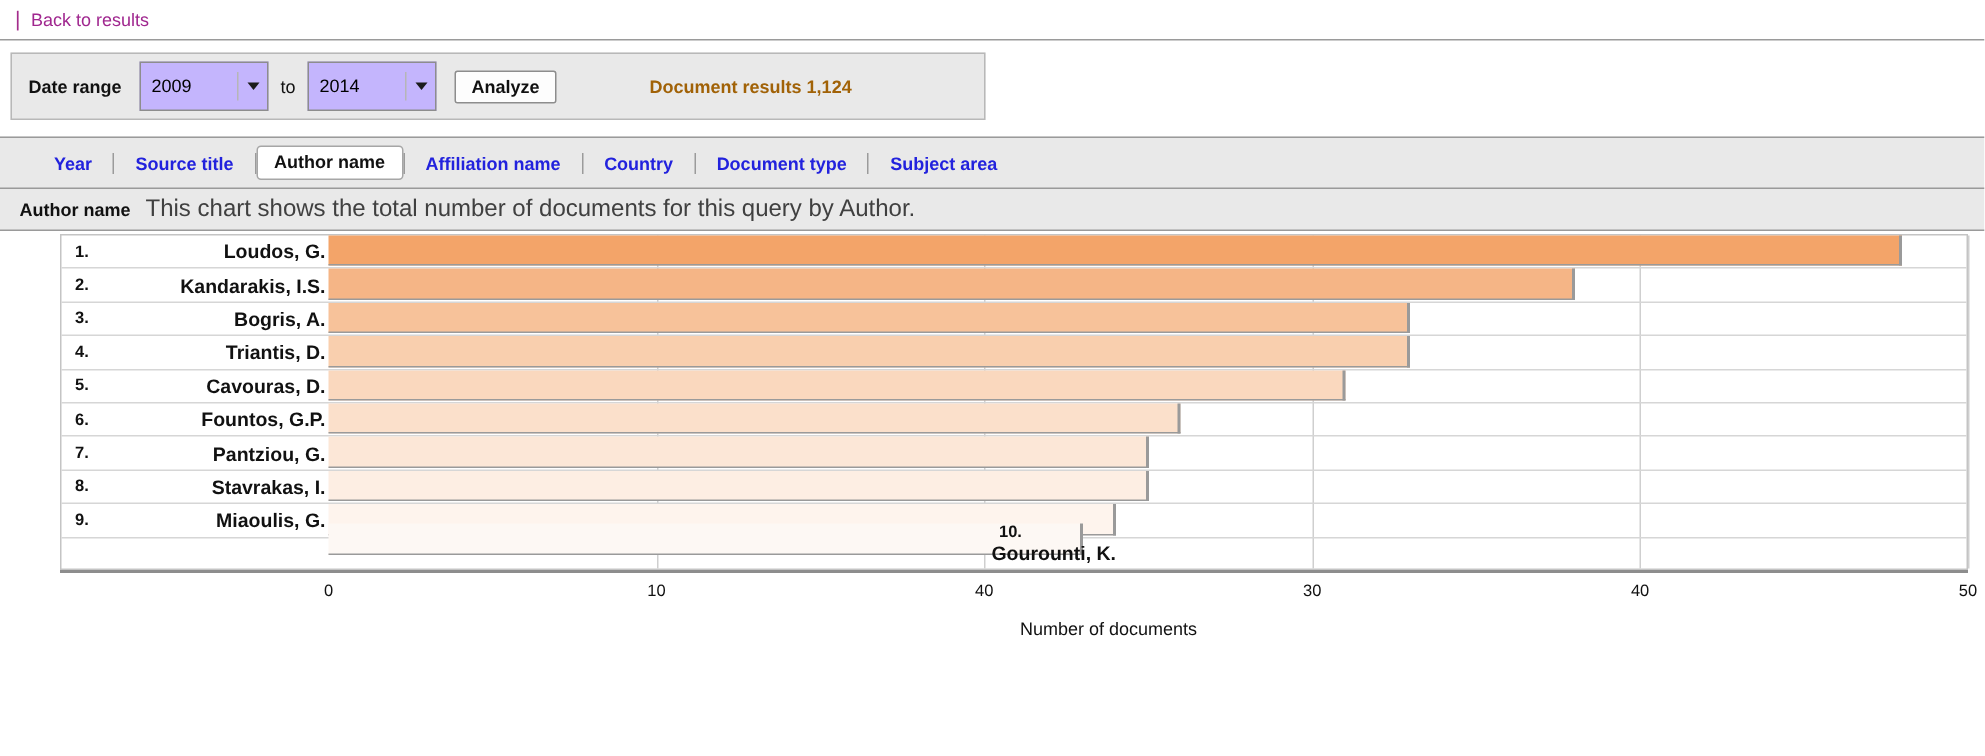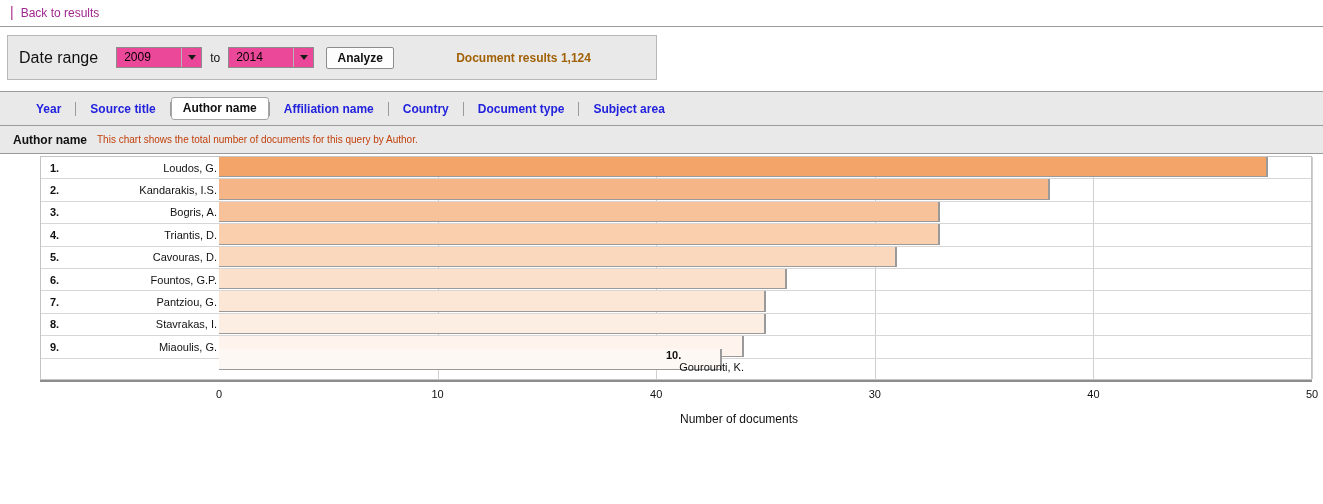--- a/index.html
+++ b/index.html
@@ -58,29 +58,29 @@
     width: 650px;
     height: 45px;
     box-sizing: border-box;
     background: #e9e9e9;
     border: 1px solid #b8b8b8;
     display: flex;
     align-items: center;
     padding-left: 11px;
   }
   .dr-label {
-    font-size: 16px;
-    font-weight: normal;
-    color: #111;
-    margin-right: 18px;
+    font-size: 12px;
+    font-weight: bold;
+    color: #111;
+    margin-right: 12px;
   }
   .select-box {
     width: 86px;
-    height: 21px;
-    background: #ec4899;
+    height: 33px;
+    background: #c4b5fd;
     border: 1px solid #8d8d8d;
     display: flex;
     align-items: center;
     box-sizing: border-box;
     cursor: pointer;
     position: relative;
   }
   .select-value {
     flex: 1;
     padding-left: 7px;
@@ -175,22 +175,22 @@
     align-items: center;
     padding-left: 13px;
   }
   .section-title {
     font-size: 12px;
     font-weight: bold;
     color: #111;
     margin-right: 10px;
   }
   .section-desc {
-    font-size: 10px;
-    color: #c2410c;
+    font-size: 16px;
+    color: #404040;
   }
 
   
   .chart-area {
     position: relative;
     width: 1323px;
     height: 290px;
   }
   .chart-frame {
     position: absolute;
@@ -233,22 +233,22 @@
     padding-left: 9px;
     font-size: 11px;
     font-weight: bold;
     color: #111;
     box-sizing: border-box;
     z-index: 3;
   }
   .name-cell {
     width: 140px;
     text-align: right;
-    font-size: 11px;
-    font-weight: normal;
+    font-size: 13px;
+    font-weight: bold;
     color: #111;
     box-sizing: border-box;
     padding-right: 2px;
     z-index: 3;
   }
   .bar {
     position: absolute;
     left: 178px;
     top: 0;
     bottom: 1px;

